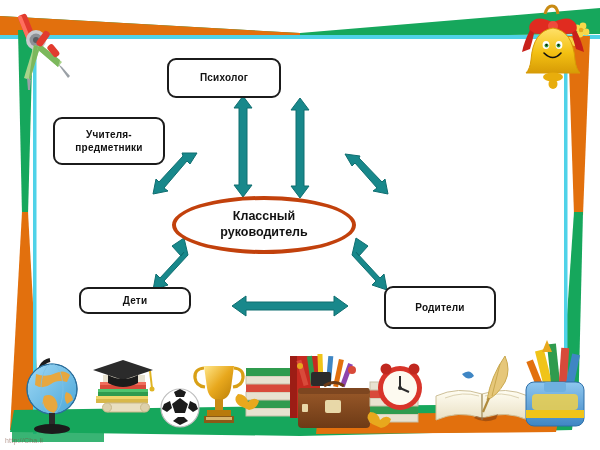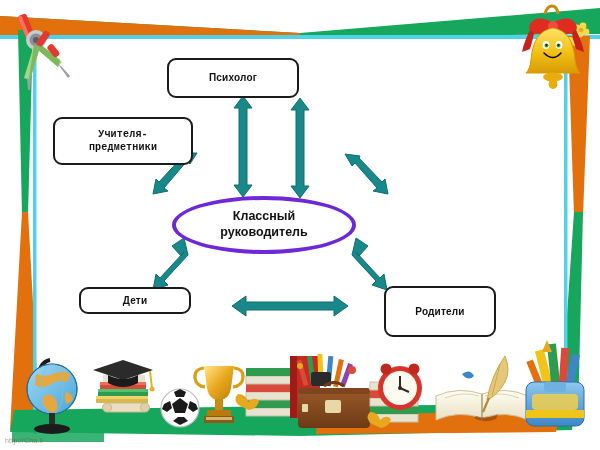--- a/index.html
+++ b/index.html
@@ -45,21 +45,21 @@
     font-size: 10px;
     line-height: 1.35;
     letter-spacing: 0.2px;
     padding: 2px 4px;
   }
   .node-label { display: block; white-space: pre-line; }
 
   .center-node {
     position: absolute;
     box-sizing: border-box;
-    border: 4px solid #6d28d9;
+    border: 4px solid #c2410c;
     border-radius: 50%;
     background: #ffffff;
     display: flex;
     align-items: center;
     justify-content: center;
     text-align: center;
     color: #111111;
     font-weight: bold;
     font-size: 12.5px;
     line-height: 1.25;
@@ -350,36 +350,36 @@
         <g>
           <polygon points="356,238 368,246 359,256 356,252 380,278 384,274 387,290 372,285 376,281 352,255"></polygon>
         </g>
 
         <g>
           <polygon points="232,306 246,296 246,302 334,302 334,296 348,306 334,316 334,310 246,310 246,316"></polygon>
         </g>
       </g>
     </svg>
 
-    <div class="node" style="left:167px; top:58px; width:132px; height:40px;">
+    <div class="node" style="left:167px; top:58px; width:114px; height:40px;">
       <span class="node-label">Психолог</span>
     </div>
 
 
-    <div class="node" style="left:53px; top:117px; width:140px; height:48px;font-family:Liberation Mono, monospace;">
+    <div class="node" style="left:53px; top:117px; width:112px; height:48px;">
       <span class="node-label">Учителя-
 предметники</span>
     </div>
 
 
     <div class="node" style="left:79px; top:287px; width:112px; height:27px;">
       <span class="node-label">Дети</span>
     </div>
 
-    <div class="node" style="left:384px; top:286px; width:112px; height:51px;">
+    <div class="node" style="left:384px; top:286px; width:112px; height:43px;">
       <span class="node-label">Родители</span>
     </div>
 
     <div class="center-node" style="left:172px; top:196px; width:184px; height:58px;">
       <span class="node-label">Классный
 руководитель</span>
     </div>
   </div>
 
   <div class="watermark">http://Cha.li</div>

